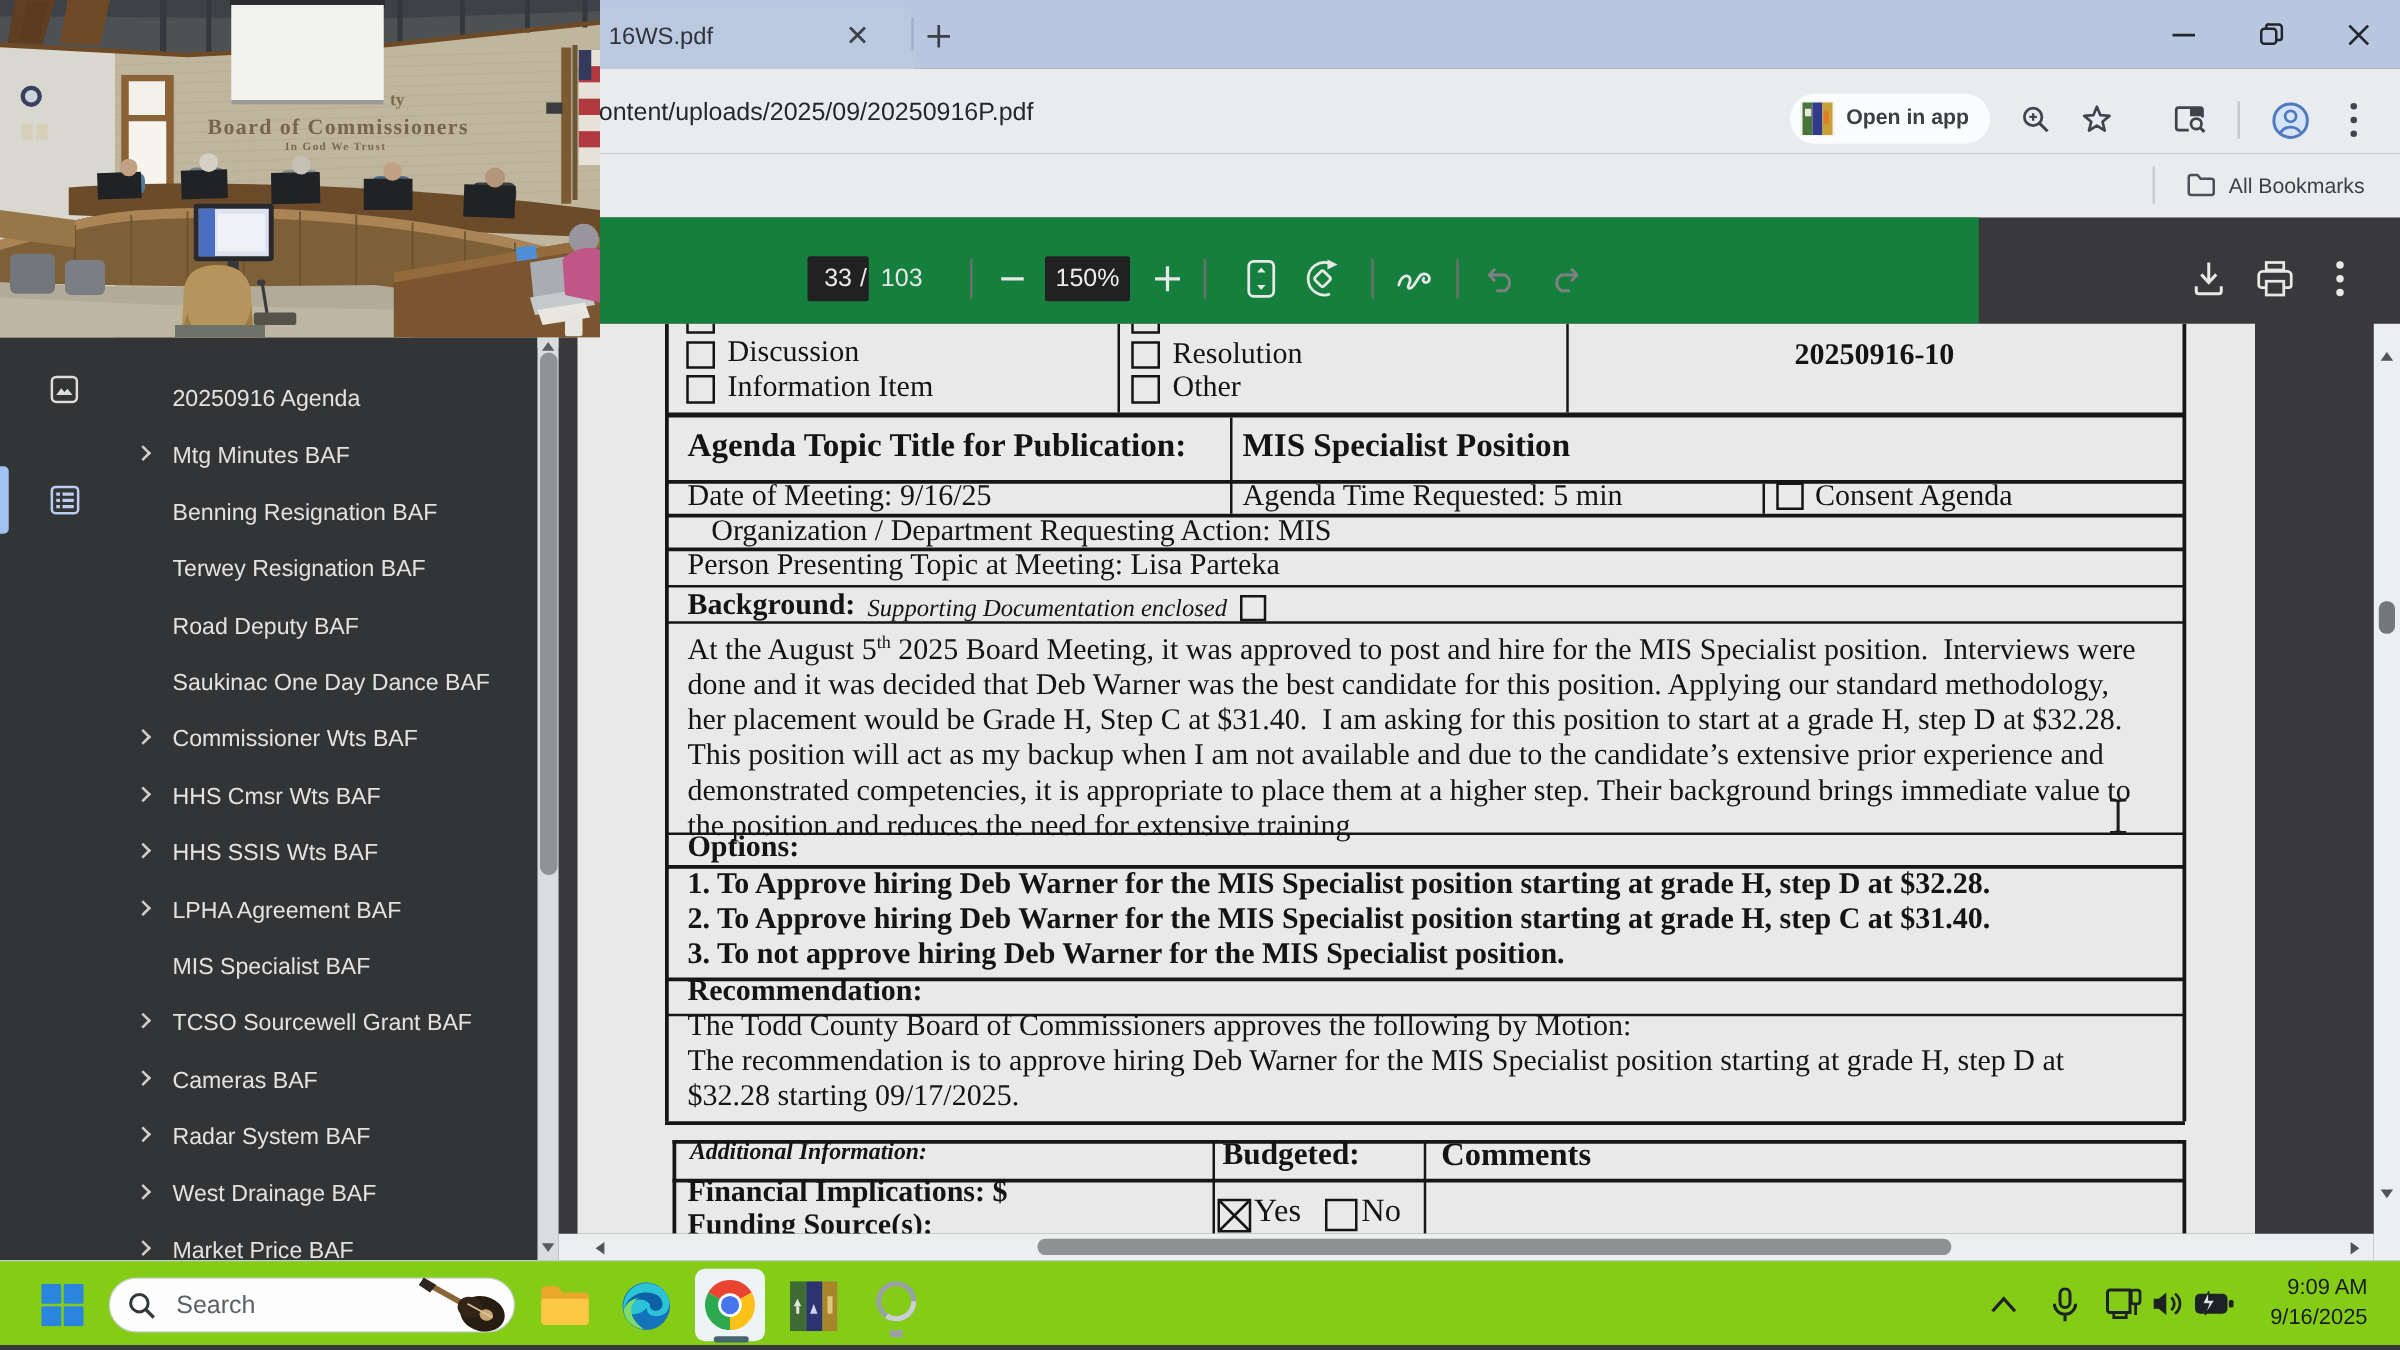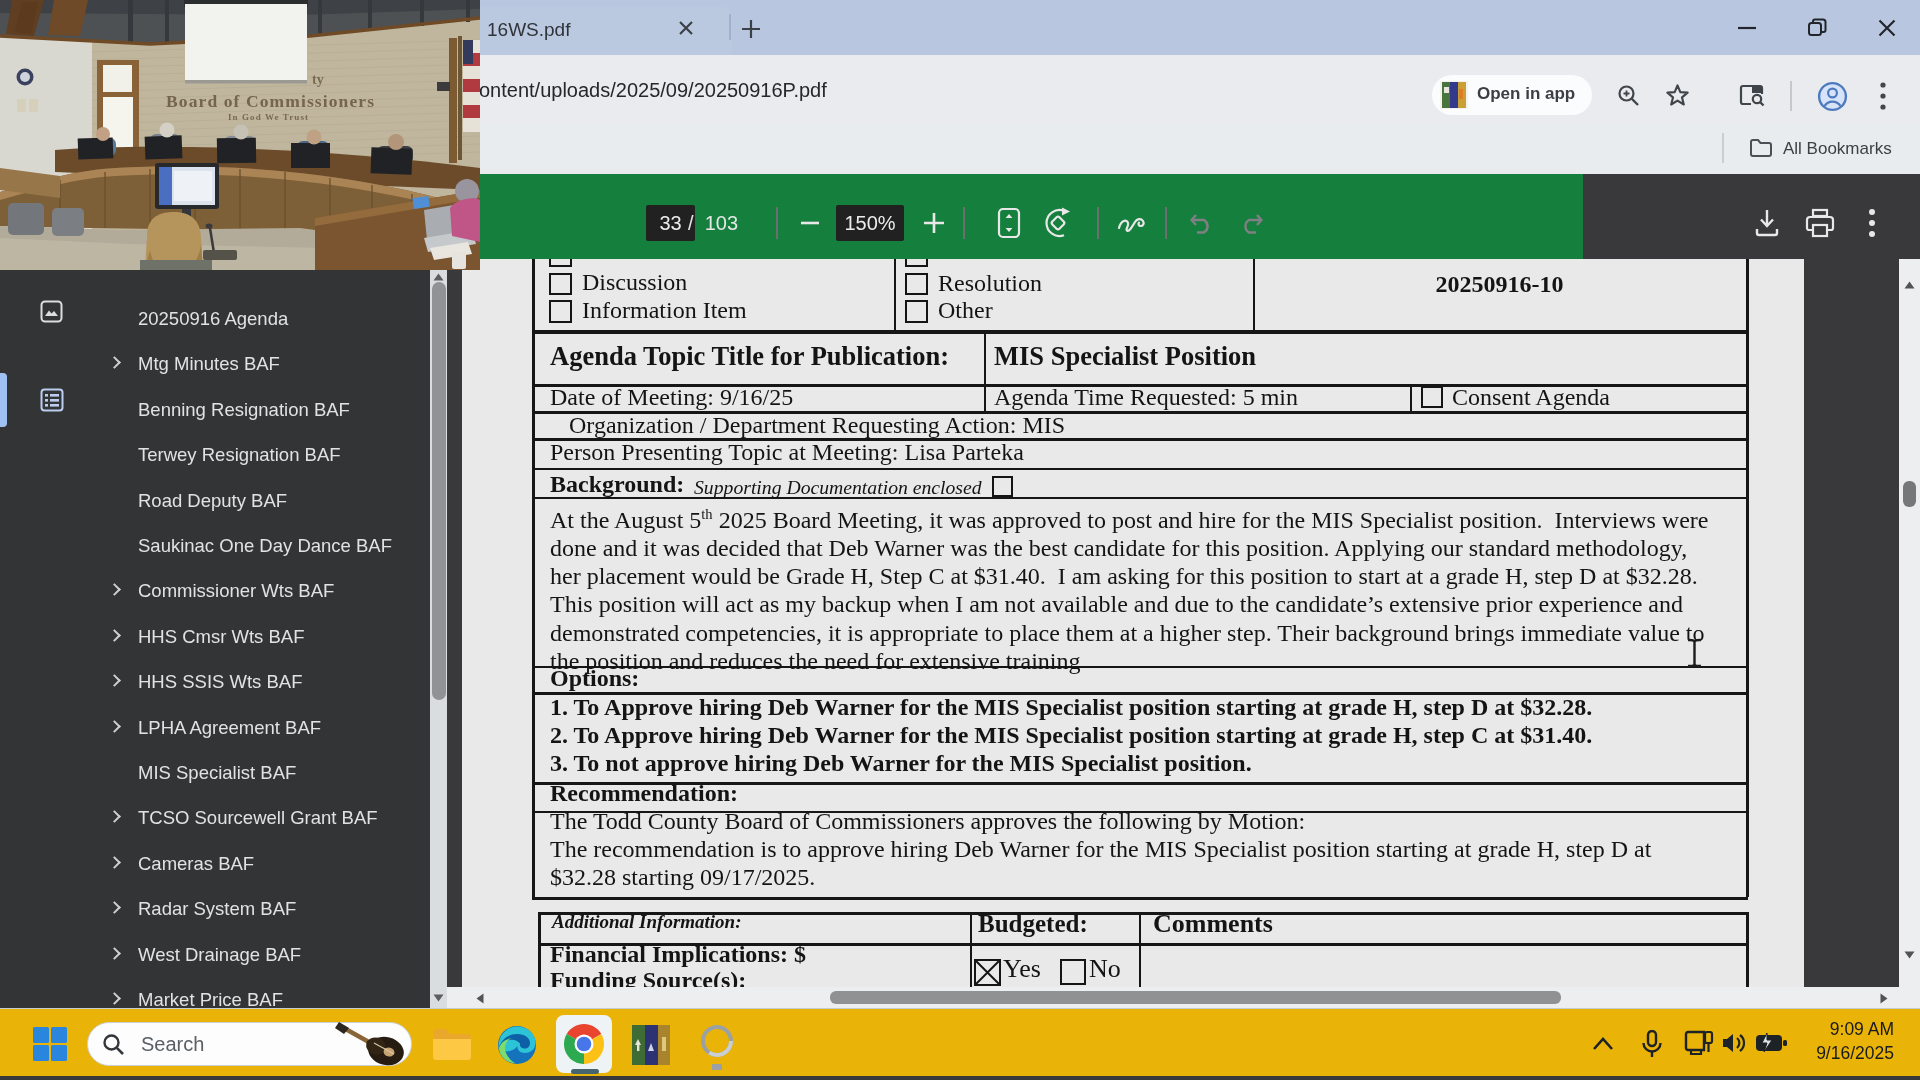--- a/index.html
+++ b/index.html
@@ -438,21 +438,21 @@
   <polygon points="424,238 472,230 476,244 428,252" fill="#c6c9cc"></polygon>
   <polygon points="430,248 468,242 472,254 434,260" fill="#e8e6df"></polygon>
 
   <circle cx="467" cy="191" r="12" fill="#98959e"></circle>
   <path d="M450,208 C456,199 474,196 480,200 L480,242 L452,236 Z" fill="#c05587"></path>
 
   <rect x="452" y="252" width="14" height="17" rx="2" fill="#e6e4de"></rect>
 </svg>
 </div>
 
-<div class="abs" id="taskbar" style="left:0;top:1008px;width:1920px;height:68px;background:#eab308;z-index:30;">
+<div class="abs" id="taskbar" style="left:0;top:1008px;width:1920px;height:68px;background:#84cc16;z-index:30;">
   <div class="abs" style="left:0;top:0;width:1920px;height:1px;background:#c3ced4;"></div>
 
   <svg class="abs" style="left:33px;top:19px" width="34" height="34" viewBox="0 0 34 34">
     <rect x="0" y="0" width="16" height="16" rx="1.5" fill="#2a86dc"></rect>
       <rect x="18" y="0" width="16" height="16" rx="1.5" fill="#2a86dc"></rect>
     <rect x="0" y="18" width="16" height="16" rx="1.5" fill="#2a86dc"></rect>
       <rect x="18" y="18" width="16" height="16" rx="1.5" fill="#2a86dc"></rect>
   </svg>
 
   <div class="abs" style="left:87px;top:14px;width:325px;height:44px;background:#fdfdfd;border:1px solid #c9cfd4;border-radius:22px;"></div>

